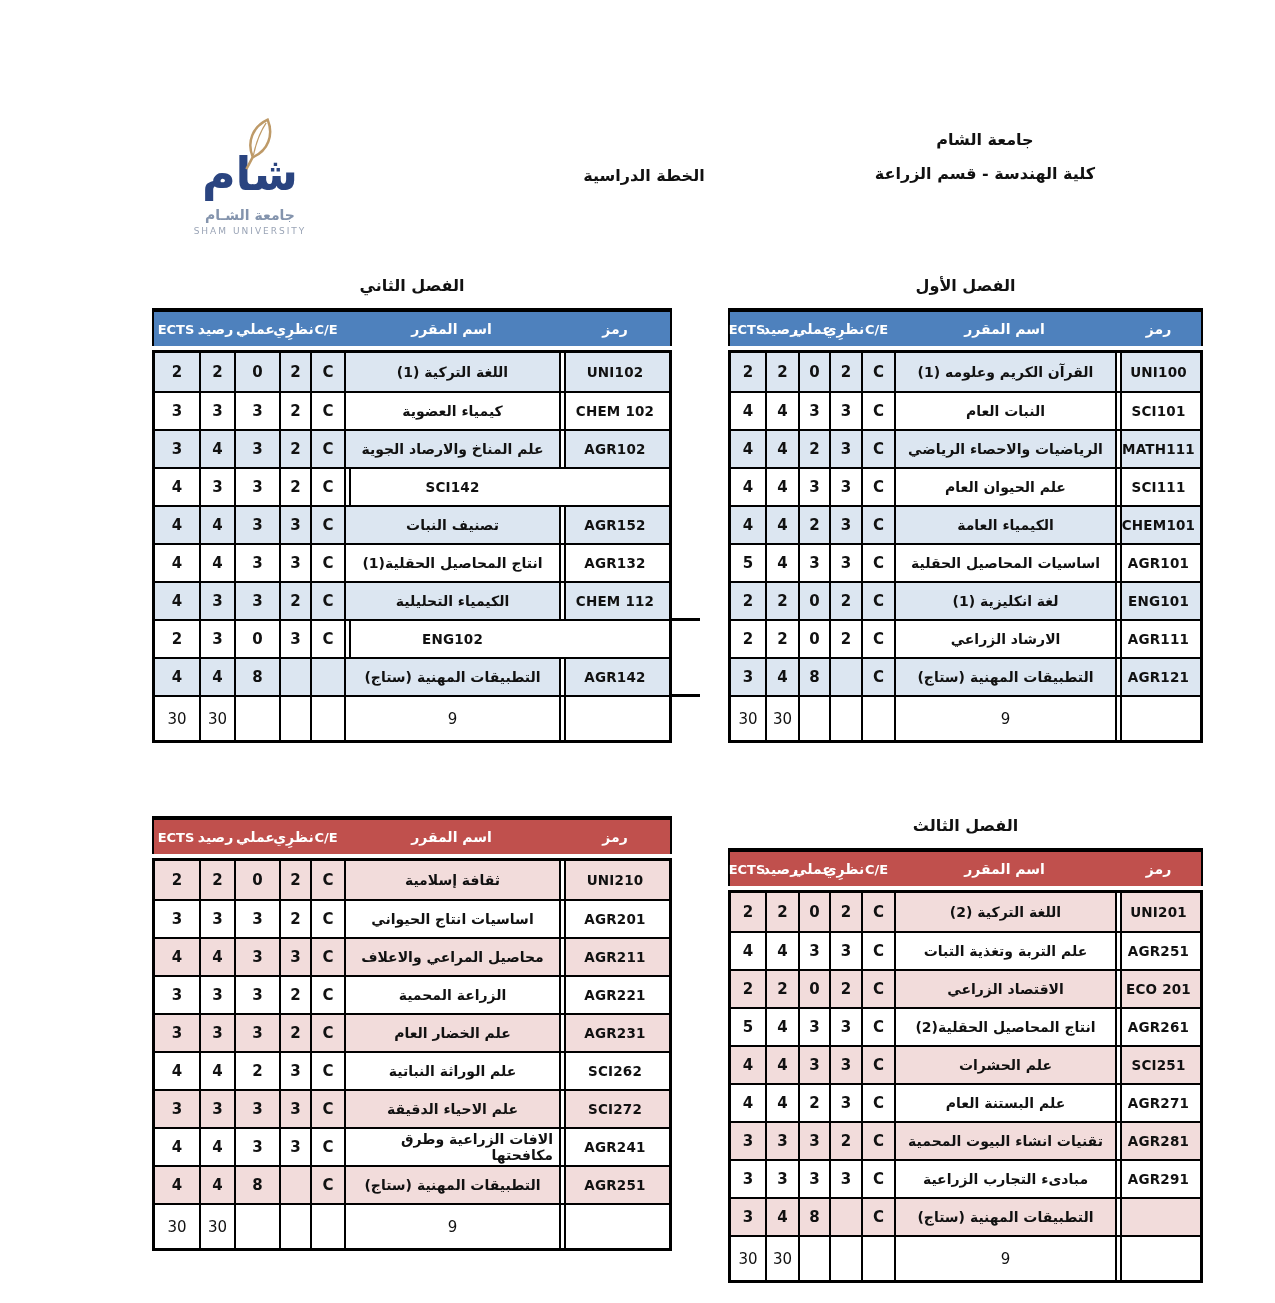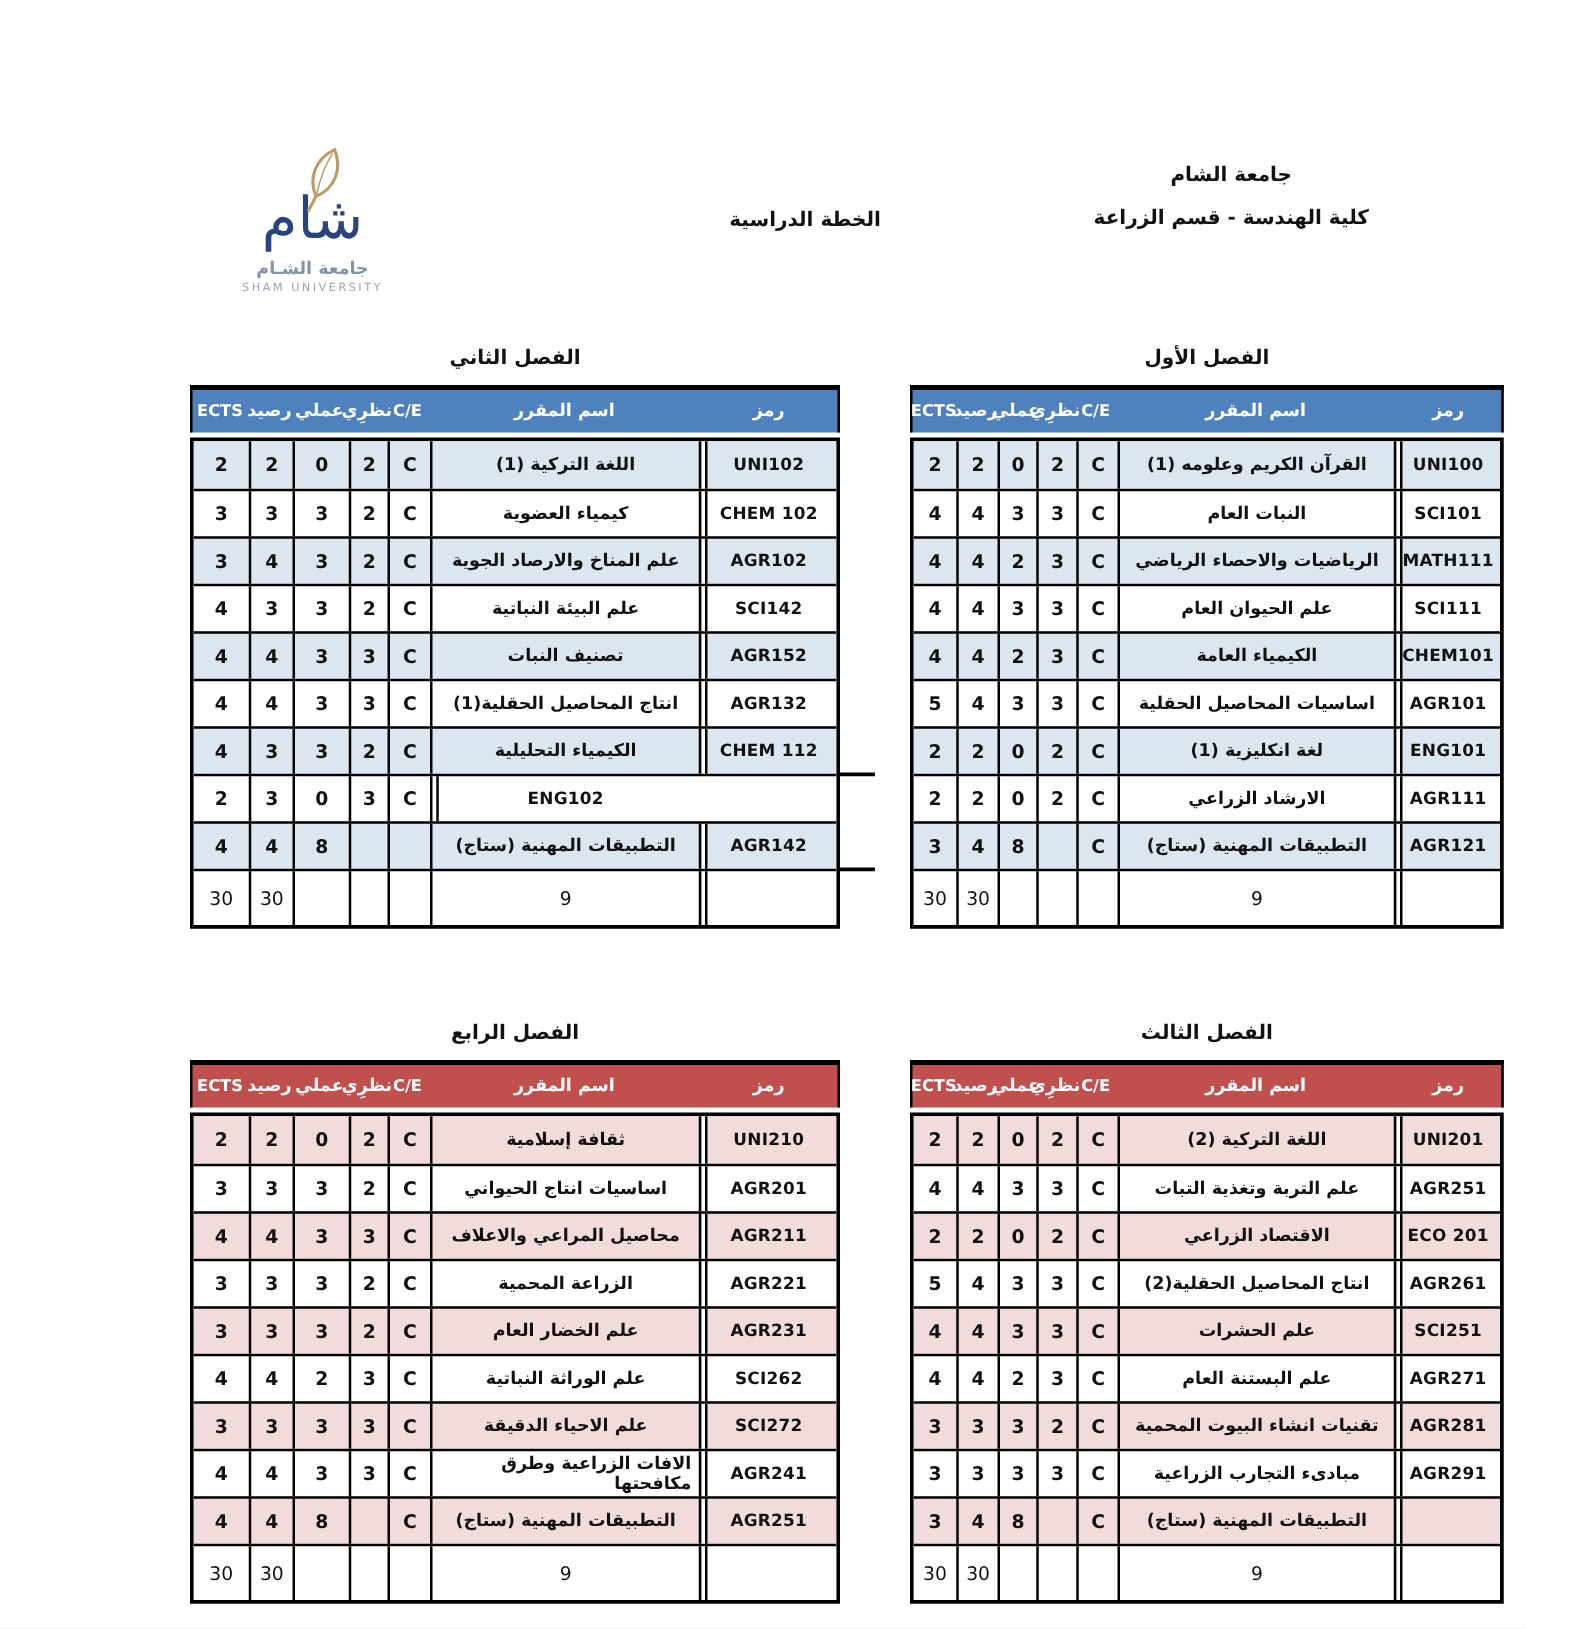--- a/index.html
+++ b/index.html
@@ -7,21 +7,21 @@
     --red-hdr:#C0504D;  --red-stripe:#F2DCDB;
     --ink:#111;
   }
   html,body{margin:0;padding:0;background:#e8e8e8;}
   body{font-family:"DejaVu Sans", sans-serif;color:var(--ink);}
   .page{position:relative;width:1275px;height:1303px;background:#ffffff;margin:0 auto;overflow:hidden;}
 
   
   .logo{position:absolute;left:188px;top:118px;width:124px;text-align:center;}
   .leaf{display:block;margin:0 auto;transform:translateX(10px) rotate(-8deg);}
-  .logo-mark{font-size:46px;font-weight:normal;color:#2A4480;line-height:0.9;margin-top:-16px;direction:rtl;}
+  .logo-mark{font-size:46px;font-weight:bold;color:#2A4480;line-height:0.9;margin-top:-16px;direction:rtl;}
   .logo-ar{margin-top:12px;color:#8494AD;font-size:14px;font-weight:700;letter-spacing:2px;direction:rtl;}
   .logo-en{color:#9AA4B6;font-size:9px;letter-spacing:2px;margin-top:3px;}
 
   
   .org{position:absolute;left:860px;top:130px;width:250px;text-align:center;font-weight:700;font-size:16px;direction:rtl;}
   .org-line2{margin-top:15px;}
   .plan-title{position:absolute;left:564px;top:166px;width:160px;text-align:center;font-weight:700;font-size:16px;direction:rtl;}
 
   
   .sem{position:absolute;}
@@ -226,21 +226,20 @@
             <div class="cell ce">C</div>
             <div class="cell course">علم المناخ والارصاد الجوية</div>
             <div class="cell code">AGR102</div>
           </div>
           <div class="row">
             <div class="cell ects">4</div>
             <div class="cell credit">3</div>
             <div class="cell practical">3</div>
             <div class="cell theory">2</div>
             <div class="cell ce">C</div>
-            <div class="cell course">علم البيئة النباتية</div>
             <div class="cell code">SCI142</div>
           </div>
           <div class="row striped">
             <div class="cell ects">4</div>
             <div class="cell credit">4</div>
             <div class="cell practical">3</div>
             <div class="cell theory">3</div>
             <div class="cell ce">C</div>
             <div class="cell course">تصنيف النبات</div>
             <div class="cell code">AGR152</div>
@@ -389,21 +388,20 @@
             <div class="cell credit">30</div>
             <div class="cell practical"></div>
             <div class="cell theory"></div>
             <div class="cell ce"></div>
             <div class="cell course">9</div>
             <div class="cell code"></div>
           </div>
         </div>
       </div>
       <div class="sem pos-4 left theme-red">
-        <div class="sem-title">الفصل الرابع</div>
         <div class="band">
           <div class="hcell ects">ECTS</div>
           <div class="hcell credit">رصيد</div>
           <div class="hcell practical">عملي</div>
           <div class="hcell theory">نظرِي</div>
           <div class="hcell ce">C/E</div>
           <div class="hcell course">اسم المقرر</div>
           <div class="hcell code">رمز</div>
         </div>
         <div class="tbody">

